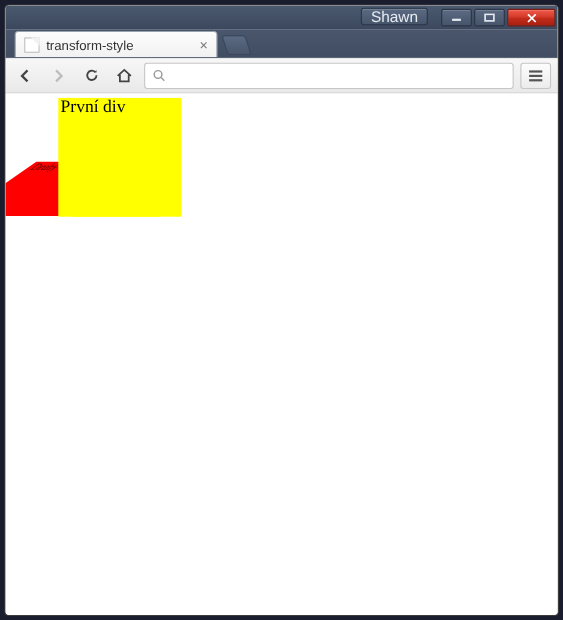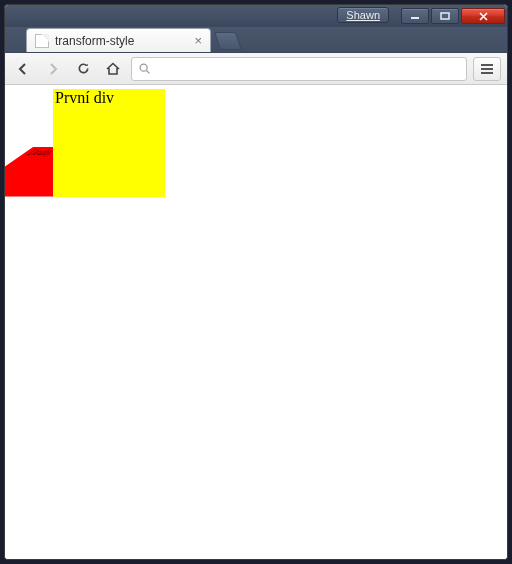--- a/index.html
+++ b/index.html
@@ -33,24 +33,23 @@
     .user-chip {
       position: absolute;
       right: 118px;
       top: 2px;
       height: 16px;
       padding: 0 8px;
       border: 1px solid #2c3647;
       border-radius: 3px;
       background: linear-gradient(#5a6a82, #47556b);
       color: #e6ebf2;
-      font-size: 11px;
+      font-size: 14px;
       line-height: 14px;
       box-shadow: inset 0 1px 0 rgba(255,255,255,0.15);
-      text-decoration: underline;
     }
     .win-btn {
       width: 28px; height: 16px;
       border: 1px solid #2c3647;
       border-radius: 2px;
       display: flex; align-items: center; justify-content: center;
       background: linear-gradient(#5b6a82, #47556b);
       color: #e6ebf2;
       font-size: 10px;
       box-shadow: inset 0 1px 0 rgba(255,255,255,0.15);
@@ -62,21 +61,21 @@
       color: #fff;
       font-weight: bold;
     }
     .win-btn svg { display:block; }
     
     .tabstrip {
       height: 26px;
       background: linear-gradient(#49566c, #414e62);
       border-bottom: 1px solid #3a475d;
       display: flex; align-items: flex-end;
-      padding-left: 21px;
+      padding-left: 8px;
     }
     .tab {
       width: 185px; height: 24px;
       background: linear-gradient(#fdfdfd, #f1f1f1);
       border: 1px solid #9aa2ac;
       border-bottom: none;
       border-top-left-radius: 4px;
       border-top-right-radius: 4px;
       display: flex; align-items: center;
       padding: 0 8px;

